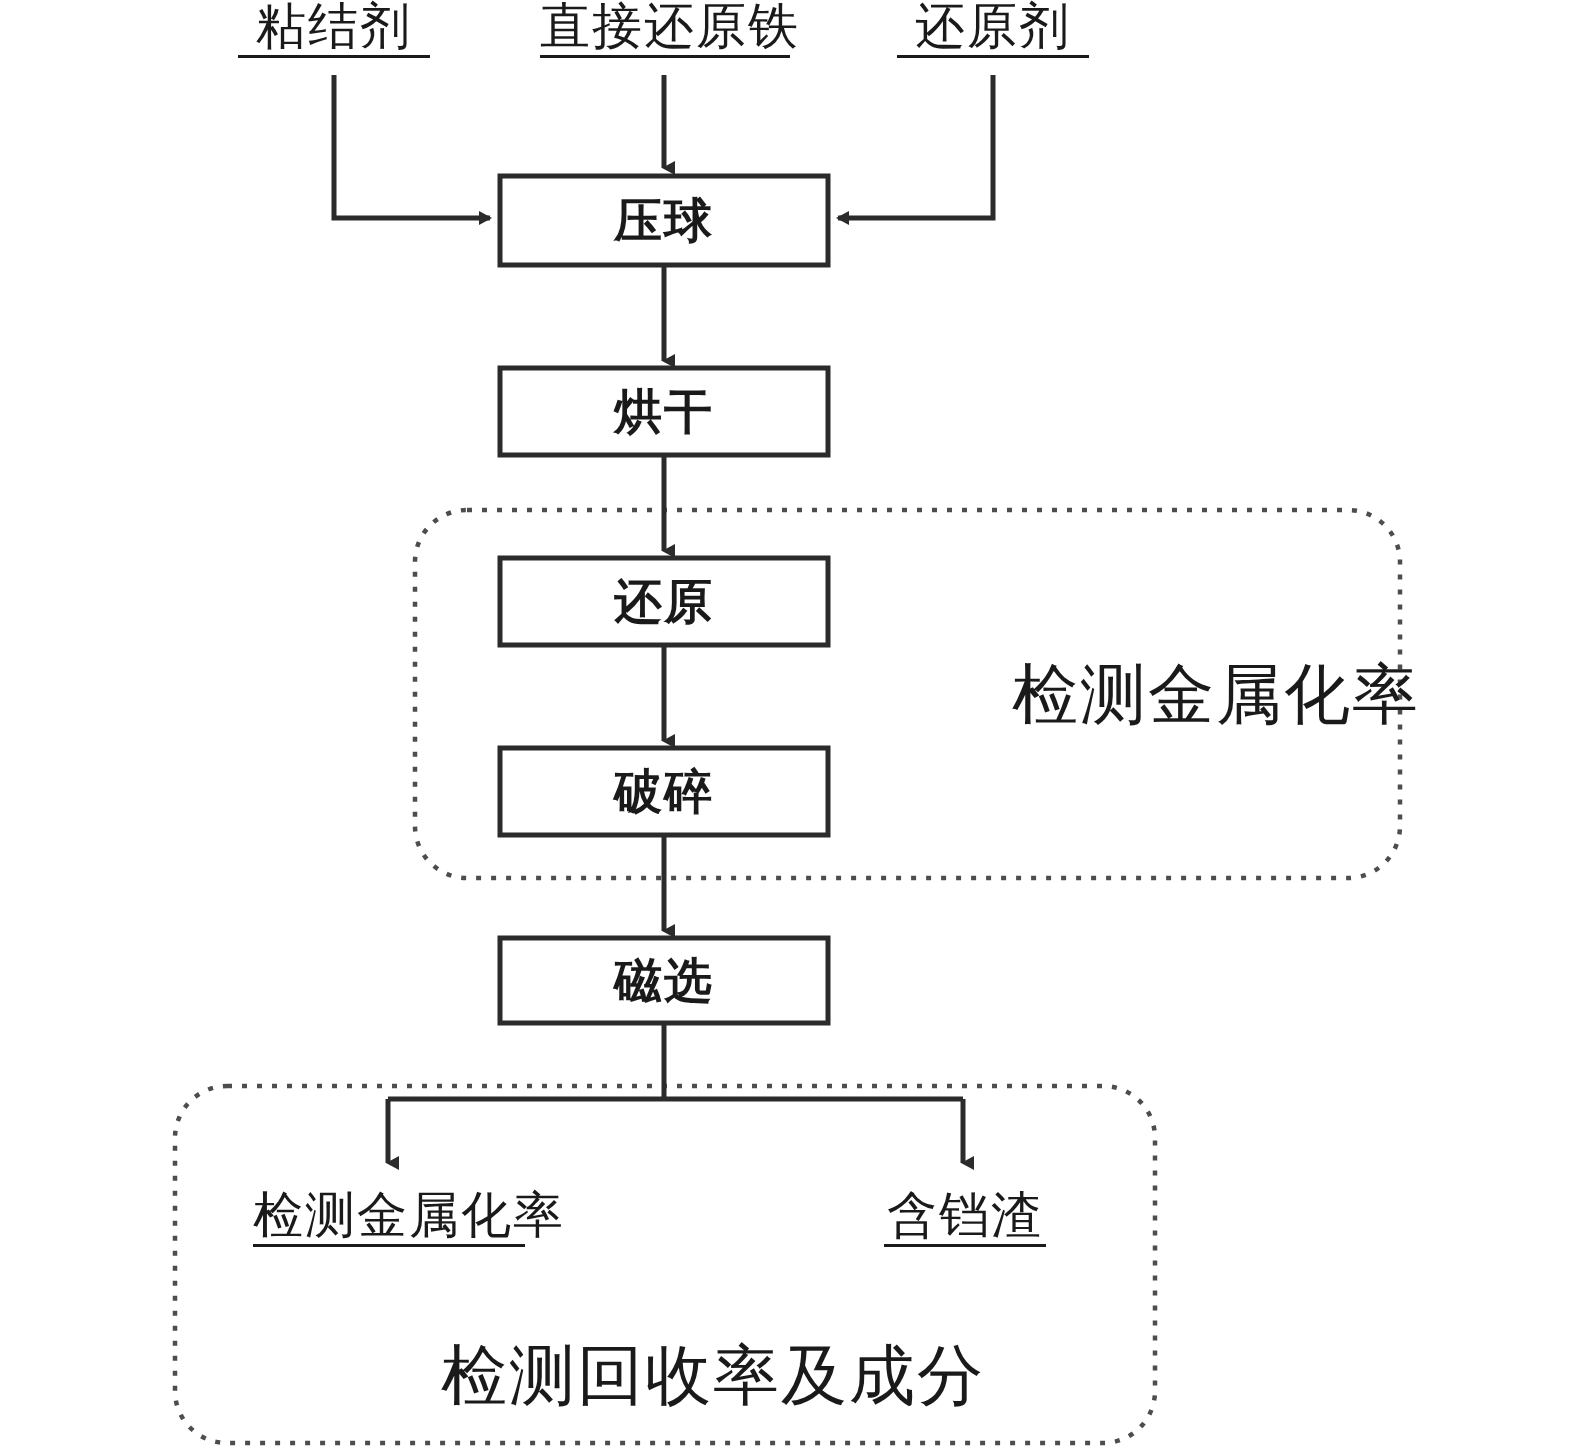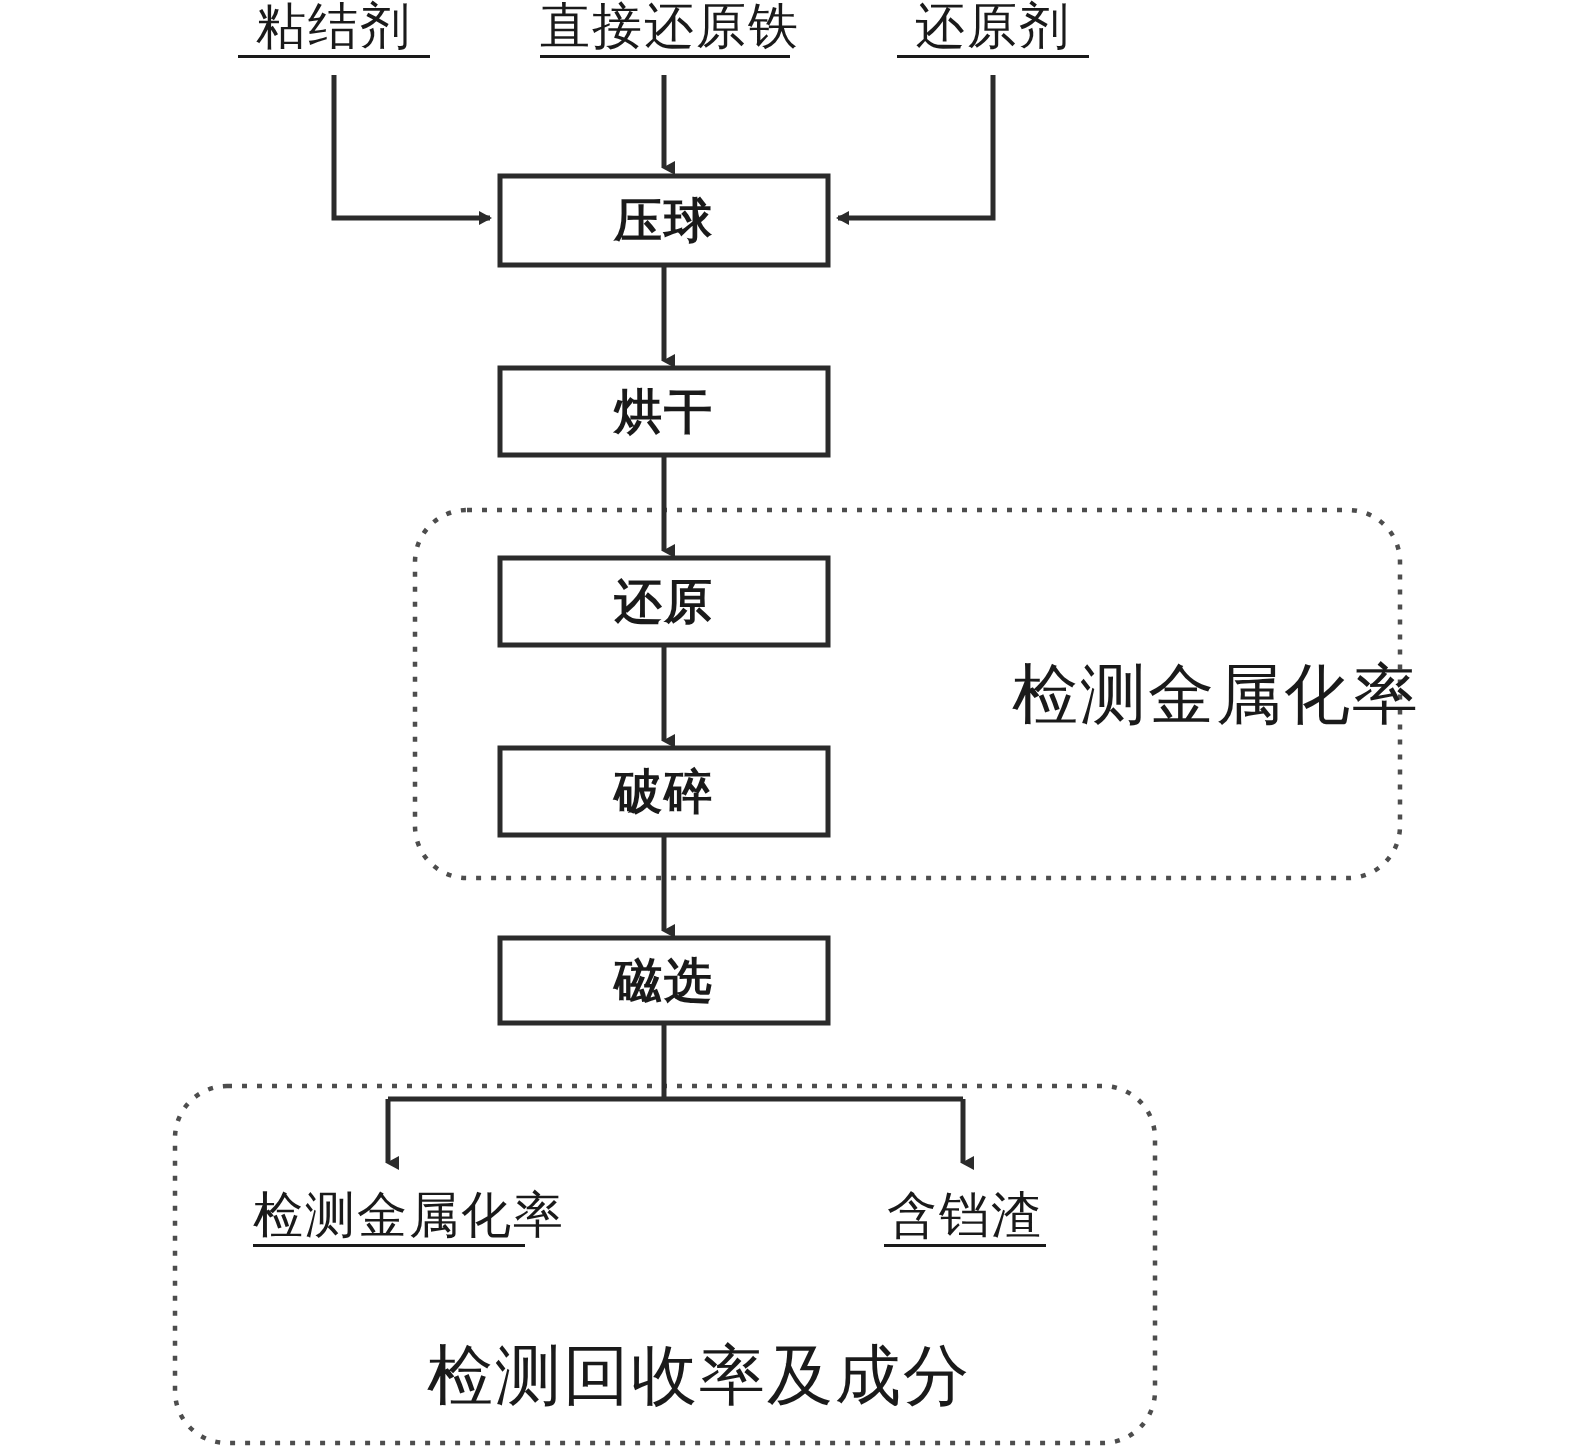--- a/index.html
+++ b/index.html
@@ -124,19 +124,19 @@
   <div class="node-label" style="left:500px; top:368px; width:328px; height:87px;">烘干</div>
 
   <div class="node-label" style="left:500px; top:558px; width:328px; height:87px;">还原</div>
 
   <div class="node-label" style="left:500px; top:938px; width:328px; height:85px;">磁选</div>
 
   <div class="node-label" style="left:500px; top:748px; width:328px; height:87px;">破碎</div>
 
   <div class="annot-label" style="left:1012px; top:650px;">检测金属化率</div>
 
-  <div class="annot-label" style="left:427px; top:1331px;">检测回收率及成分</div>
+  <div class="annot-label" style="left:441px; top:1331px;">检测回收率及成分</div>
 
   <div class="io-label" style="left:253px; top:1189px; width:272px;">检测金属化率</div>
 
   <div class="io-label" style="left:884px; top:1189px; width:162px;">含铛渣</div>
 
 </div>
 
 </body></html>

